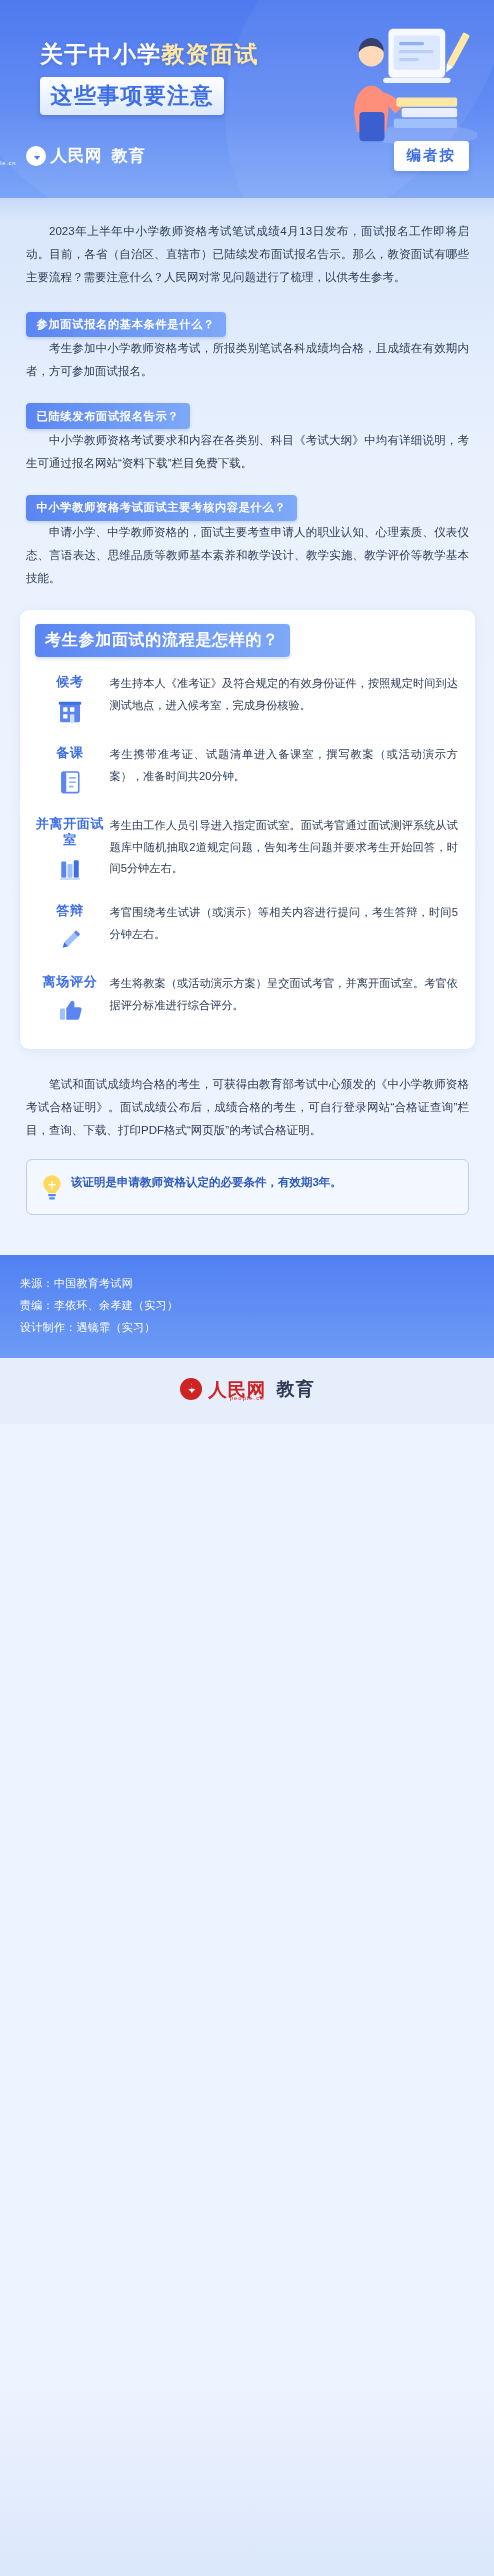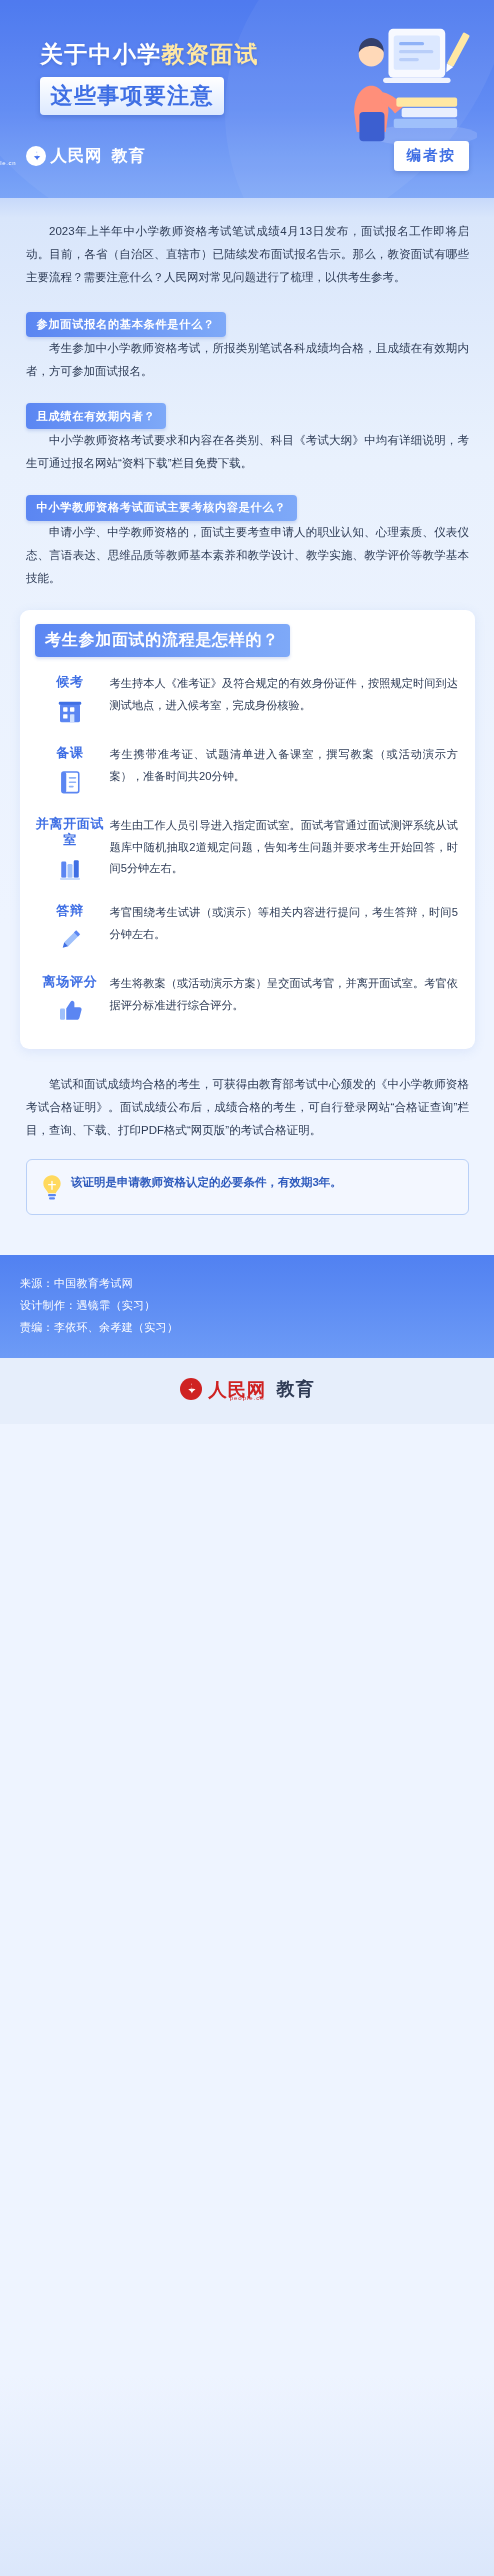--- a/index.html
+++ b/index.html
@@ -310,21 +310,21 @@
   <div class="content">
 
     <p class="lead">2023年上半年中小学教师资格考试笔试成绩4月13日发布，面试报名工作即将启动。目前，各省（自治区、直辖市）已陆续发布面试报名告示。那么，教资面试有哪些主要流程？需要注意什么？人民网对常见问题进行了梳理，以供考生参考。</p>
 
     <div class="qa-block">
       <div class="qa-head">参加面试报名的基本条件是什么？</div>
       <p class="qa-body">考生参加中小学教师资格考试，所报类别笔试各科成绩均合格，且成绩在有效期内者，方可参加面试报名。</p>
     </div>
 
     <div class="qa-block">
-      <div class="qa-head">且成绩在有效期内者？</div>
+      <div class="qa-head">已陆续发布面试报名告示？</div>
       <p class="qa-body">中小学教师资格考试要求和内容在各类别、科目《考试大纲》中均有详细说明，考生可通过报名网站“资料下载”栏目免费下载。</p>
     </div>
 
     <div class="qa-block">
       <div class="qa-head">中小学教师资格考试面试主要考核内容是什么？</div>
       <p class="qa-body">申请小学、中学教师资格的，面试主要考查申请人的职业认知、心理素质、仪表仪态、言语表达、思维品质等教师基本素养和教学设计、教学实施、教学评价等教学基本技能。</p>
     </div>
   </div>
 
   <div class="process-card">
@@ -412,22 +412,22 @@
       <path d="M21 5c-7.2 0-13 5.6-13 12.4 0 4.6 2.6 7.8 4.8 10.3 1.3 1.5 2.2 2.7 2.2 4.3h12c0-1.6.9-2.8 2.2-4.3C31.4 25.2 34 22 34 17.4 34 10.6 28.2 5 21 5z" fill="#ffd95e"></path>
       <rect x="15" y="33" width="12" height="3.4" rx="1.7" fill="#5b86f2"></rect>
       <rect x="16.5" y="38" width="9" height="3.2" rx="1.6" fill="#5b86f2"></rect>
       <path d="M21 14v12M16 19h10" stroke="#ffffff" stroke-width="2" stroke-linecap="round"></path>
     </svg>
     <div class="note-text">该证明是申请教师资格认定的必要条件，有效期3年。</div>
   </div>
 
   <div class="footer-bar">
     <div class="footer-line">来源：中国教育考试网</div>
+    <div class="footer-line">责编：李依环、余孝建（实习）</div>
     <div class="footer-line">设计制作：遇镜霏（实习）</div>
-    <div class="footer-line">责编：李依环、余孝建（实习）</div>
   </div>
 
   <div class="footer-logo-row">
     <div class="footer-logo-circle">
       <svg width="14.5" height="14.5" viewBox="0 0 20 20">
           <path d="M10 2.5c1.2 2.6 1.2 5.2 0 7.5 2.2-1 4.2-.8 5.9.4-2.5 1-4.2 2.8-5 5.4-.8-2.6-2.5-4.4-5-5.4 1.7-1.2 3.7-1.4 5.9-.4-1.2-2.3-1.2-4.9-.8-7.5z" fill="#ffffff"></path>
         </svg>
     </div>
     <span class="footer-logo-cn">人民网</span>
     <span class="footer-logo-en">people.cn</span>

